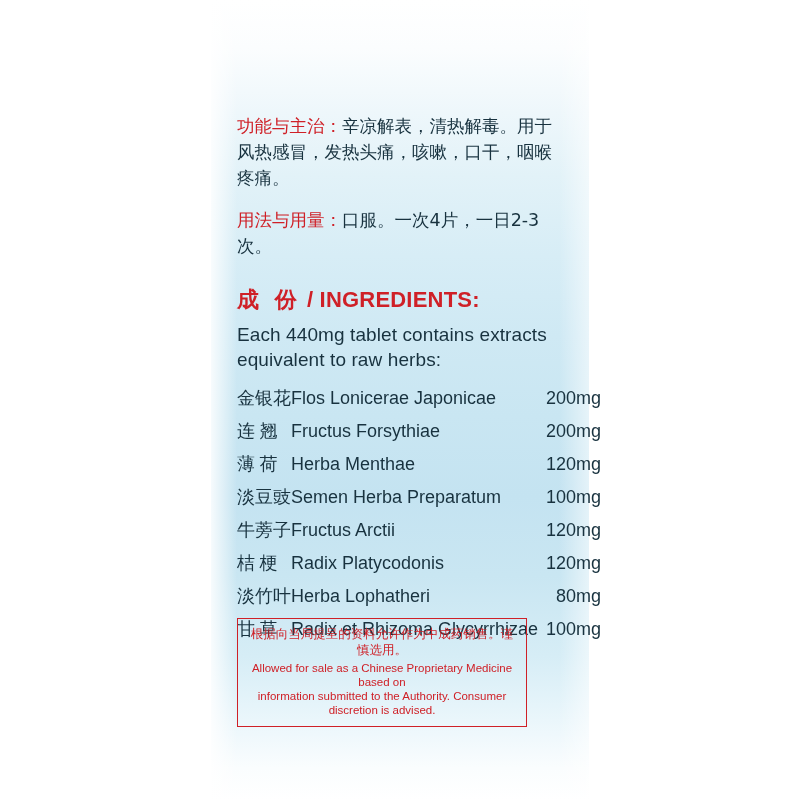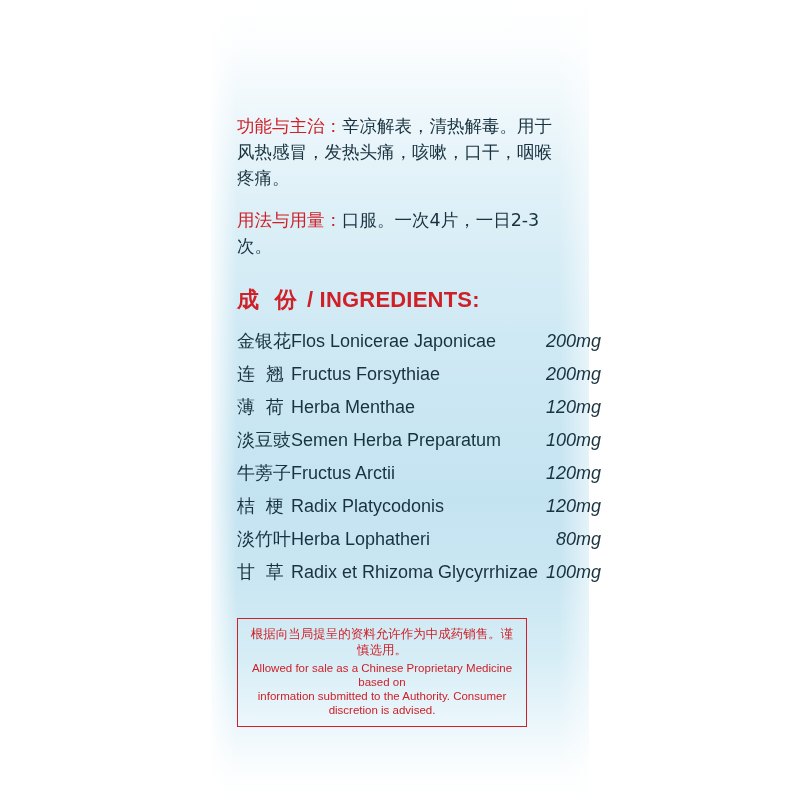--- a/index.html
+++ b/index.html
@@ -110,30 +110,29 @@
   }
   #ingredient-table td {
     padding: 4.5px 0;
     font-size: 18px;
     color: #18323f;
     vertical-align: baseline;
     white-space: nowrap;
   }
   .col-cn {
     width: 66px;
-    font-family: Liberation Mono, monospace;
+    font-family: Liberation Serif, serif;
     font-size: 16.5px;
   }
   .col-latin {
     padding-right: 8px !important;
   }
   .col-amount {
     text-align: right;
     width: 72px;
-    font-style: italic;
   }
 
   
   #authority-box {
     position: absolute;
     left: 26px;
     top: 618px;
     width: 290px;
     box-sizing: border-box;
     border: 1px solid #cf2027;
@@ -161,20 +160,21 @@
   <div id="panel-shade-right"></div>
 
   <div id="content">
 
     <p class="para cn"><span class="label">功能与主治：</span><span>辛凉解表，清热解毒。用于风热感冒，发热头痛，咳嗽，口干，咽喉疼痛。</span></p>
 
     <p class="para cn" id="usage-para"><span class="label">用法与用量：</span><span>口服。一次4片，一日2-3次。</span></p>
 
     <div id="ingredients-heading"><span class="hanzi">成 份</span><span> / </span><span>INGREDIENTS:</span></div>
 
+    <div id="ingredients-sub">Each 440mg tablet contains extracts equivalent to raw herbs:</div>
 
     <table id="ingredient-table">
       <tbody>
         <tr>
           <td class="col-cn">金银花</td>
           <td class="col-latin">Flos Lonicerae Japonicae</td>
           <td class="col-amount">200mg</td>
         </tr>
         <tr>
           <td class="col-cn">连  翘</td>

